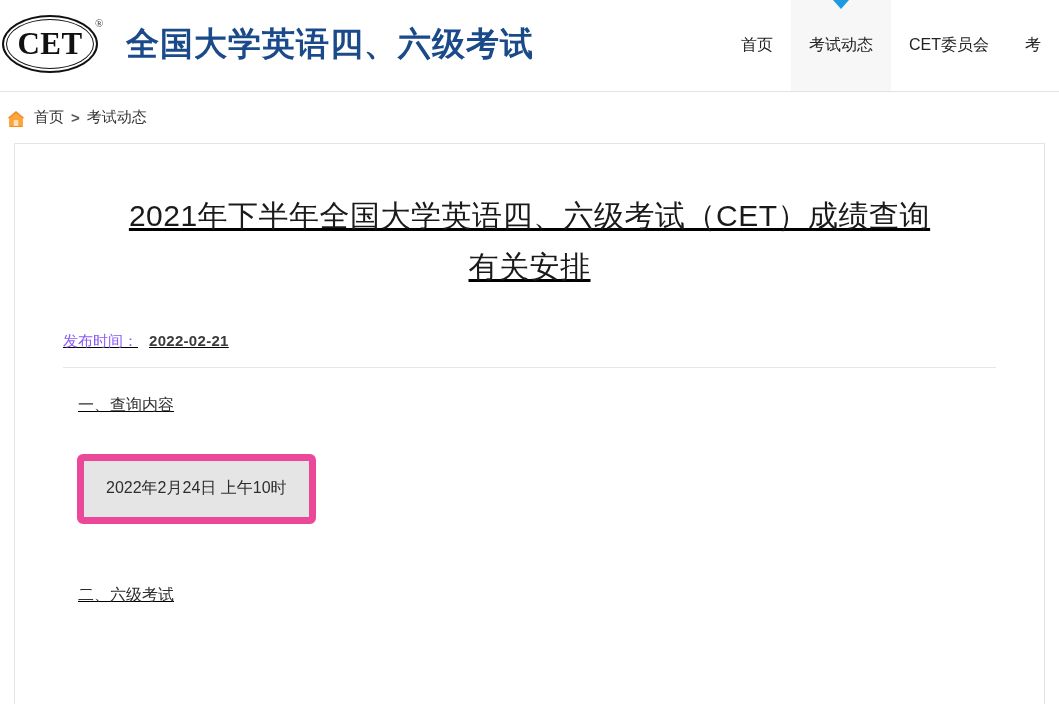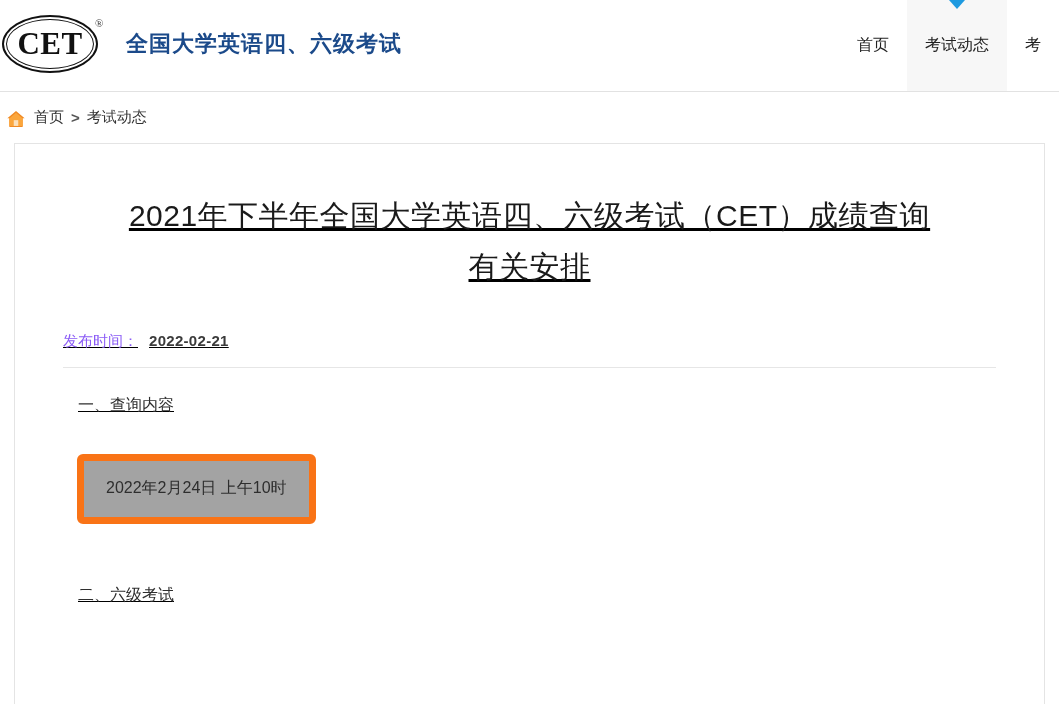--- a/index.html
+++ b/index.html
@@ -73,21 +73,21 @@
   }
   .logo-mark .reg-mark {
     position: absolute;
     left: 95px;
     top: 6px;
     font-size: 11px;
     color: #3a3a3a;
     font-family: "Liberation Serif", "DejaVu Serif", serif;
   }
   .brand-title {
-    font-size: 22px;
+    font-size: 33px;
     font-weight: 700;
     color: #1b4a8a;
     letter-spacing: 1px;
     margin-left: 18px;
     white-space: nowrap;
   }
 
   .main-nav {
     position: absolute;
     right: 0;
@@ -193,25 +193,25 @@
     font-size: 16px;
     line-height: 1.9;
     color: #2e2e2e;
   }
   .article-body p {
     margin: 0 0 34px 0;
     padding-left: 15px;
   }
   .highlight-box {
     display: inline-block;
-    border: 7px solid #f97316;
+    border: 7px solid #ec4899;
     border-radius: 6px;
     padding: 12px 22px 13px 22px;
     margin: 0 0 22px -1px;
-    background: #a3a3a3;
+    background: #e5e5e5;
     box-sizing: border-box;
   }
   .highlight-box span {
     font-size: 16px;
     color: #2e2e2e;
     line-height: 1;
   }
   .highlight-wrap { padding-left: 0; margin-bottom: 0; }
 </style>
 </head>
@@ -229,20 +229,23 @@
     <div class="brand-title">全国大学英语四、六级考试</div>
   </div>
 
   <nav class="main-nav">
     <div class="nav-item">
       <span>首页</span>
     </div>
     <div class="nav-item active">
       <span class="nav-arrow"></span>
       <span>考试动态</span>
+    </div>
+    <div class="nav-item">
+      <span>CET委员会</span>
     </div>
     <div class="nav-item">
       <span>考</span>
     </div>
   </nav>
 
 </div>
 
 <div class="breadcrumb">
   <svg class="home-icon" viewBox="0 0 24 24">

